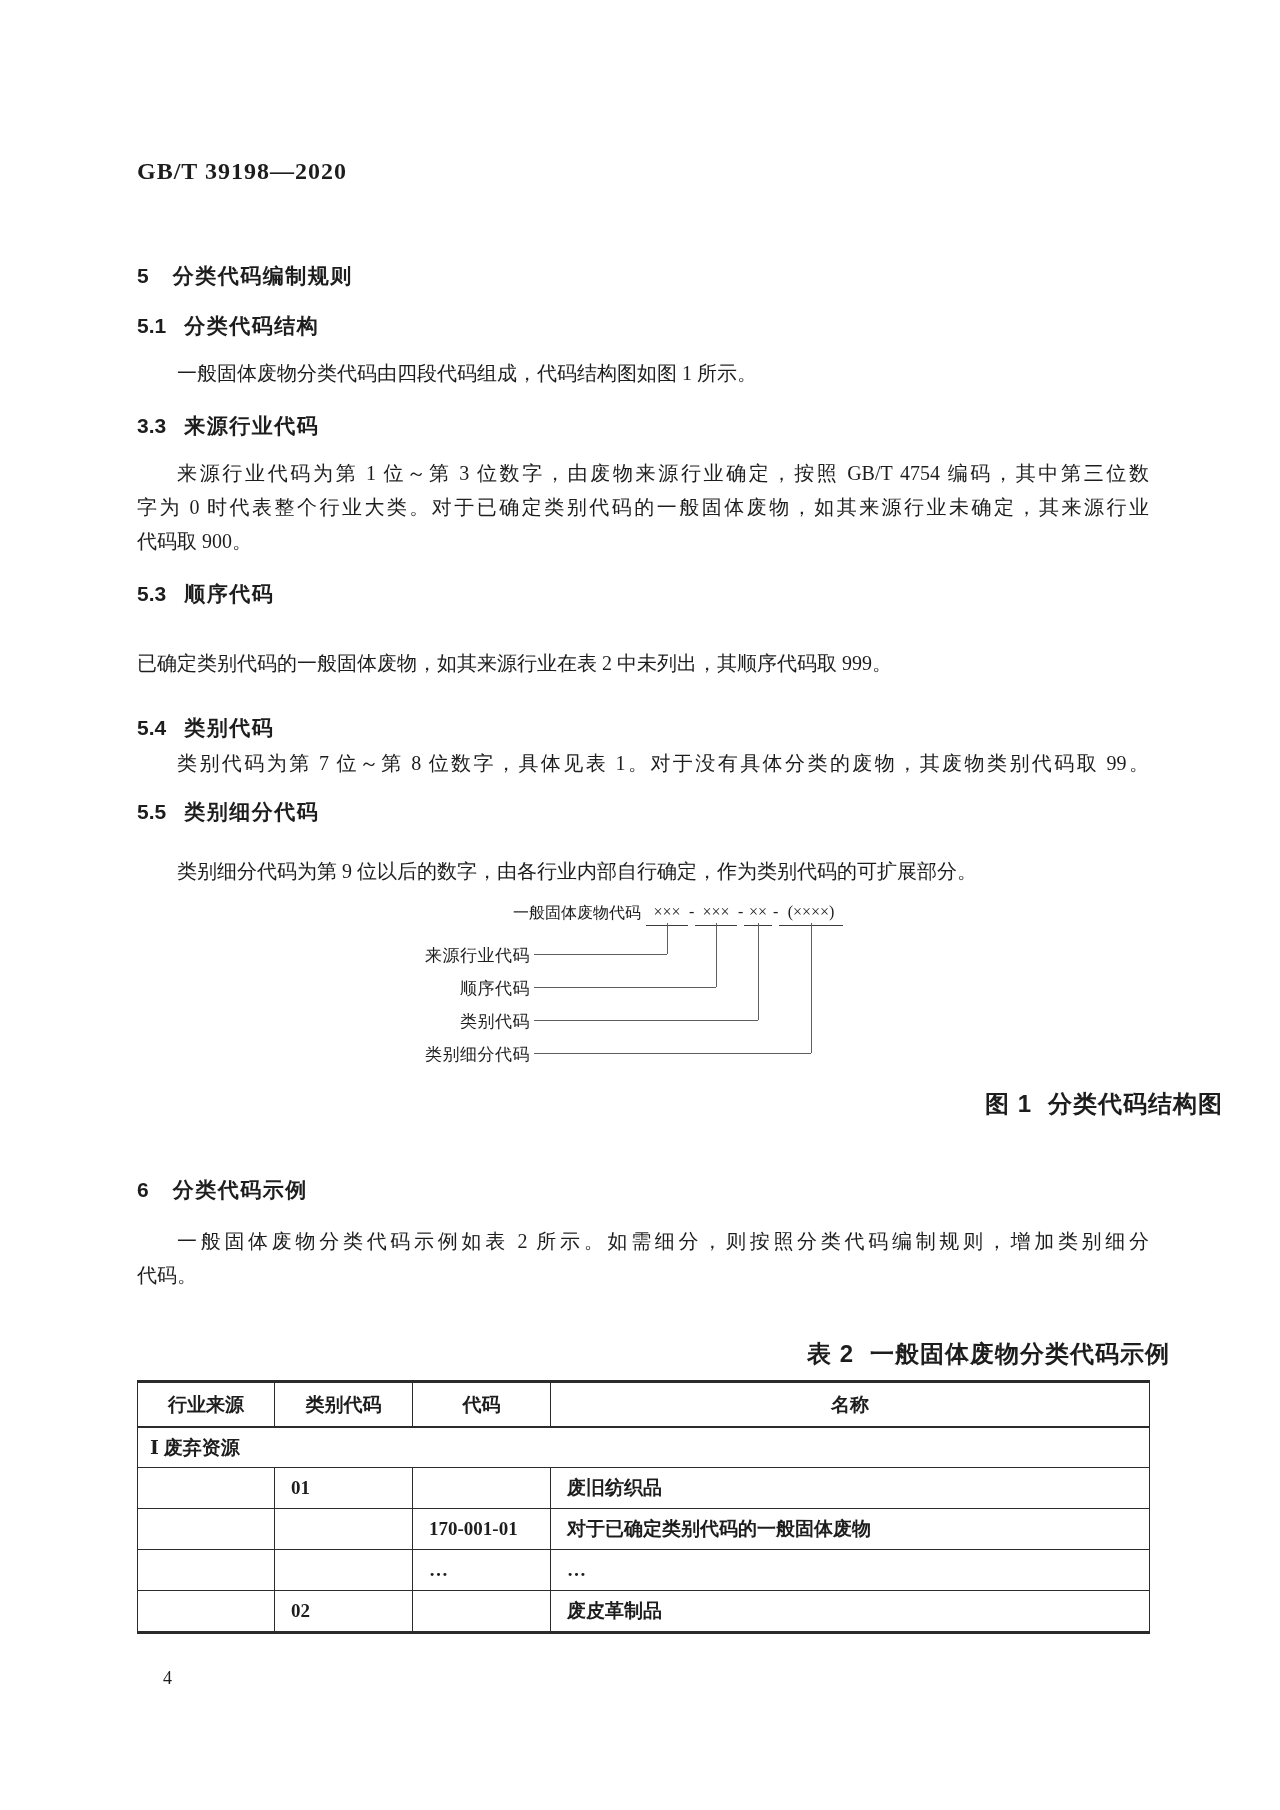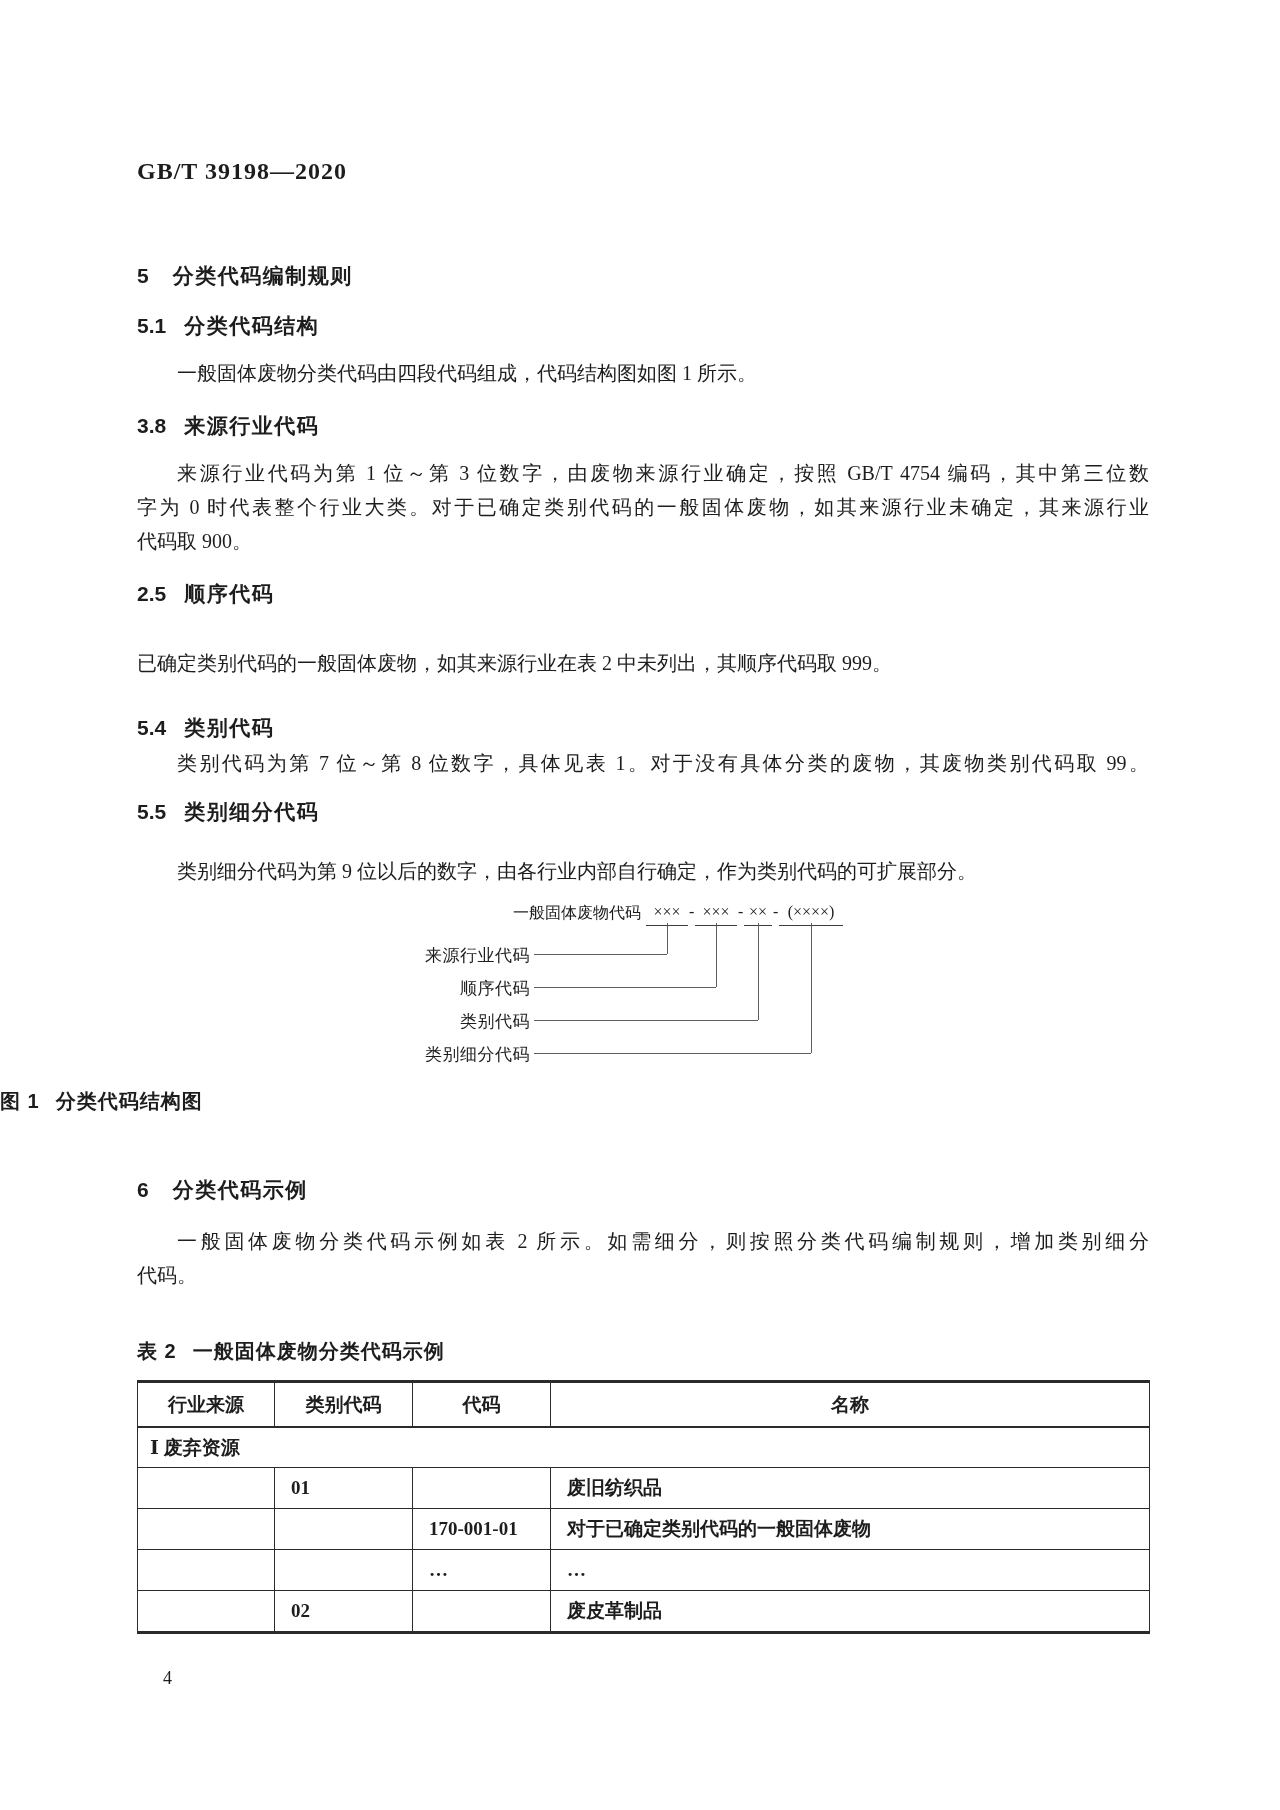--- a/index.html
+++ b/index.html
@@ -34,21 +34,21 @@
   }
   .fig-dash{position:absolute;top:903px;font-size:16px;}
   .fig-label{
     position:absolute;left:0;width:530px;text-align:right;
     font-size:17px;letter-spacing:0.5px;white-space:nowrap;
   }
   .fig-hline{position:absolute;height:0;border-top:1px solid #5e5e5e;}
   .fig-vline{position:absolute;width:0;border-left:1px solid #5e5e5e;}
   .caption{
     font-family:"Liberation Sans","DejaVu Sans",sans-serif;
-    font-weight:bold;font-size:20px;letter-spacing:1px;text-align:left;
+    font-weight:bold;font-size:24px;letter-spacing:1px;text-align:right;margin-left:21px;
   }
   .caption .c-gap{display:inline-block;width:16px;}
   
   table.std{
     border-collapse:collapse;table-layout:fixed;width:1012px;
     font-size:19px;color:#1d1d1d;
   }
   table.std td,table.std th{
     border:1.5px solid #2b2b2b;font-weight:bold;
     vertical-align:middle;overflow:hidden;white-space:nowrap;
@@ -72,28 +72,28 @@
   <div class="abs heading" style="left:137px;top:262px;">
     <span class="h-num">5</span><span class="gap-lg"></span><span>分类代码编制规则</span>
   </div>
 
   <div class="abs heading" style="left:137px;top:312px;">
     <span class="h-num">5.1</span><span class="gap-md"></span><span>分类代码结构</span>
   </div>
   <div class="abs body-line" style="left:177px;top:362px;">一般固体废物分类代码由四段代码组成，代码结构图如图 1 所示。</div>
 
   <div class="abs heading" style="left:137px;top:412px;">
-    <span class="h-num">3.8</span><span class="gap-md"></span><span>来源行业代码</span>
+    <span class="h-num">3.3</span><span class="gap-md"></span><span>来源行业代码</span>
   </div>
   <div class="abs body-line fill indent" style="left:137px;top:462px;">来源行业代码为第 1 位～第 3 位数字，由废物来源行业确定，按照 GB/T 4754 编码，其中第三位数</div>
   <div class="abs body-line fill" style="left:137px;top:496px;">字为 0 时代表整个行业大类。对于已确定类别代码的一般固体废物，如其来源行业未确定，其来源行业</div>
   <div class="abs body-line" style="left:137px;top:530px;">代码取 900。</div>
 
   <div class="abs heading" style="left:137px;top:580px;">
-    <span class="h-num">2.5</span><span class="gap-md"></span><span>顺序代码</span>
+    <span class="h-num">5.3</span><span class="gap-md"></span><span>顺序代码</span>
   </div>
   <div class="abs body-line" style="left:137px;top:652px;">已确定类别代码的一般固体废物，如其来源行业在表 2 中未列出，其顺序代码取 999。</div>
 
   <div class="abs heading" style="left:137px;top:714px;">
     <span class="h-num">5.4</span><span class="gap-md"></span><span>类别代码</span>
   </div>
   <div class="abs body-line fill indent" style="left:137px;top:752px;">类别代码为第 7 位～第 8 位数字，具体见表 1。对于没有具体分类的废物，其废物类别代码取 99。</div>
 
   <div class="abs heading" style="left:137px;top:798px;">
     <span class="h-num">5.5</span><span class="gap-md"></span><span>类别细分代码</span>

